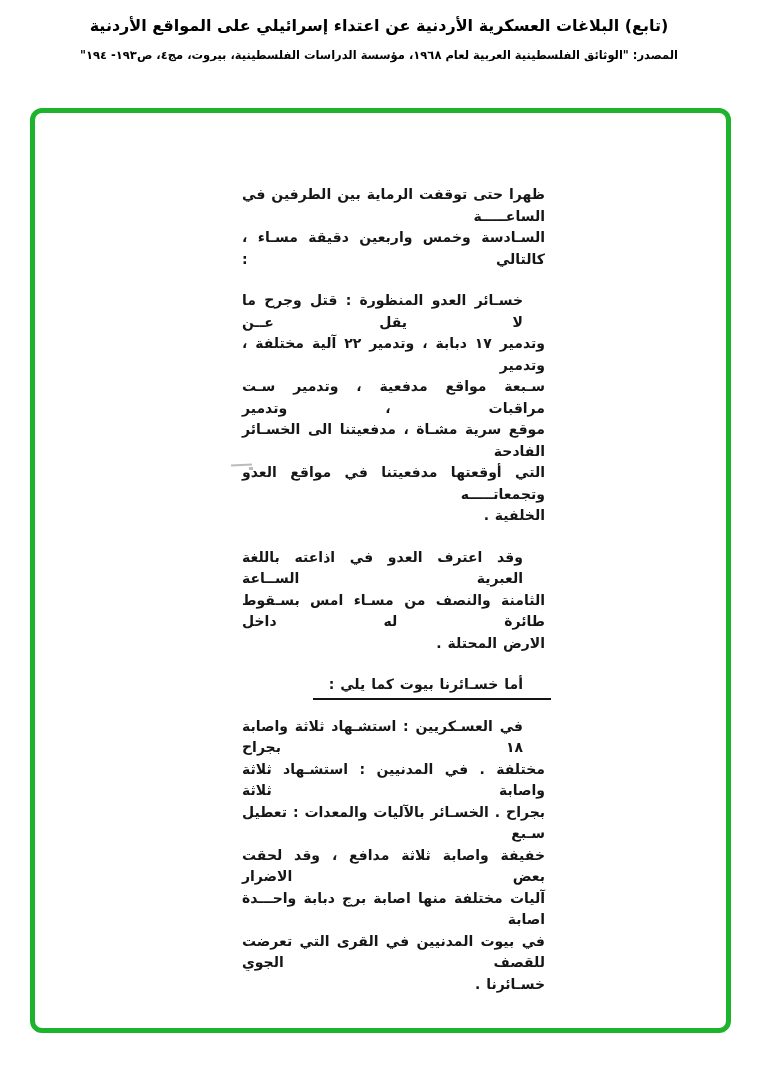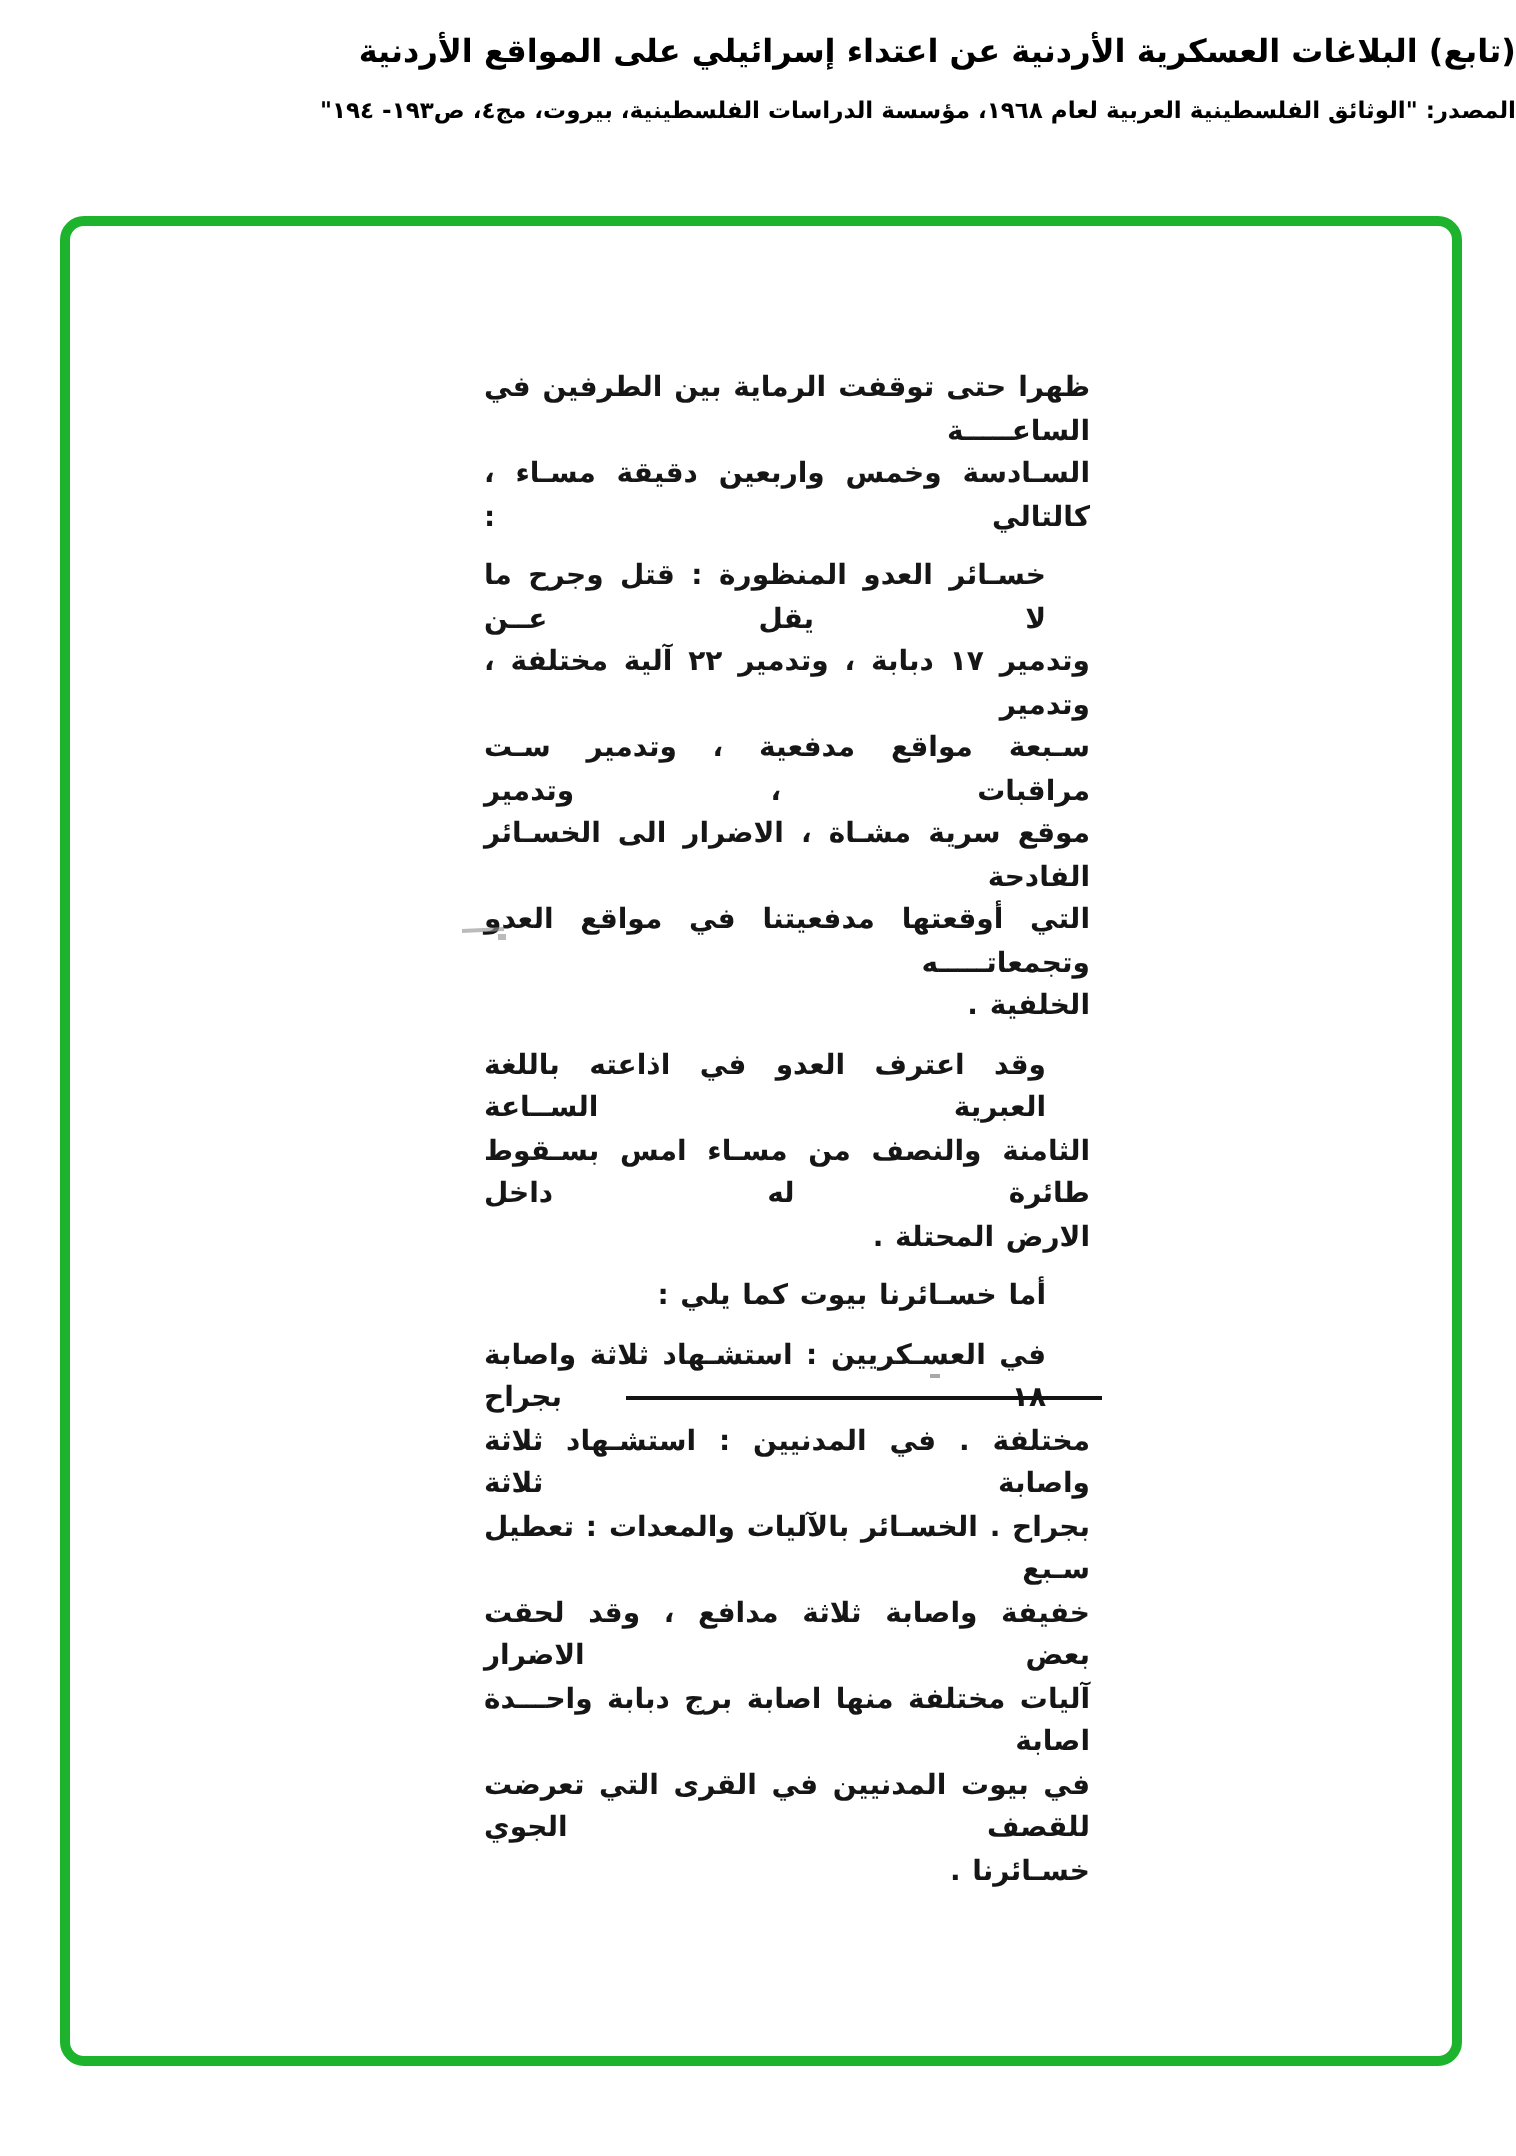--- a/index.html
+++ b/index.html
@@ -8,21 +8,21 @@
     background: #ffffff;
     position: relative;
     overflow: hidden;
     font-family: "DejaVu Sans", sans-serif;
     color: #111;
   }
   .header {
     position: absolute;
     top: 14px; left: 0;
     width: 758px;
-    text-align: right;
+    text-align: center;
     direction: rtl;
   }
   .header-title {
     font-size: 16px;
     font-weight: bold;
     color: #000;
     line-height: 24px;
   }
   .header-source {
     font-size: 11.5px;
@@ -42,21 +42,21 @@
   .doc {
     position: absolute;
     left: 242px; top: 184px;
     width: 303px;
     direction: rtl;
     font-size: 14px;
     font-weight: bold;
     color: #161616;
   }
   .para { margin: 0; }
-  .para + .para { margin-top: 8px; }
+  .para + .para { margin-top: 20px; }
   .line {
     line-height: 21.5px;
     text-align: justify;
     text-align-last: justify;
     word-spacing: 1px;
   }
   .line.last {
     text-align: right;
     text-align-last: right;
   }
@@ -102,21 +102,21 @@
 
 <div class="doc" id="doc" style="color: rgb(22, 22, 22);">
     <div class="para">
       <div class="line">ظهرا حتى توقفت الرماية بين الطرفين في الساعـــــة</div>
       <div class="line">السـادسة وخمس واربعين دقيقة مسـاء ، كالتالي :</div>
     </div>
     <div class="para">
       <div class="line indent">خسـائر العدو المنظورة : قتل وجرح ما لا يقل عــن</div>
       <div class="line">وتدمير ١٧ دبابة ، وتدمير ٢٢ آلية مختلفة ، وتدمير</div>
       <div class="line">سـبعة مواقع مدفعية ، وتدمير سـت مراقبات ، وتدمير</div>
-      <div class="line">موقع سرية مشـاة ، الاضرار الى الخسـائر الفادحة</div>
+      <div class="line">موقع سرية مشـاة ، مدفعيتنا الى الخسـائر الفادحة</div>
       <div class="line">التي أوقعتها مدفعيتنا في مواقع العدو وتجمعاتـــــه</div>
       <div class="line last">الخلفية .</div>
     </div>
     <div class="para">
       <div class="line indent">وقد اعترف العدو في اذاعته باللغة العبرية الســاعة</div>
       <div class="line">الثامنة والنصف من مسـاء امس بسـقوط طائرة له داخل</div>
       <div class="line last">الارض المحتلة .</div>
     </div>
     <div class="para">
       <div class="line indent last">أما خسـائرنا بيوت كما يلي :</div>

